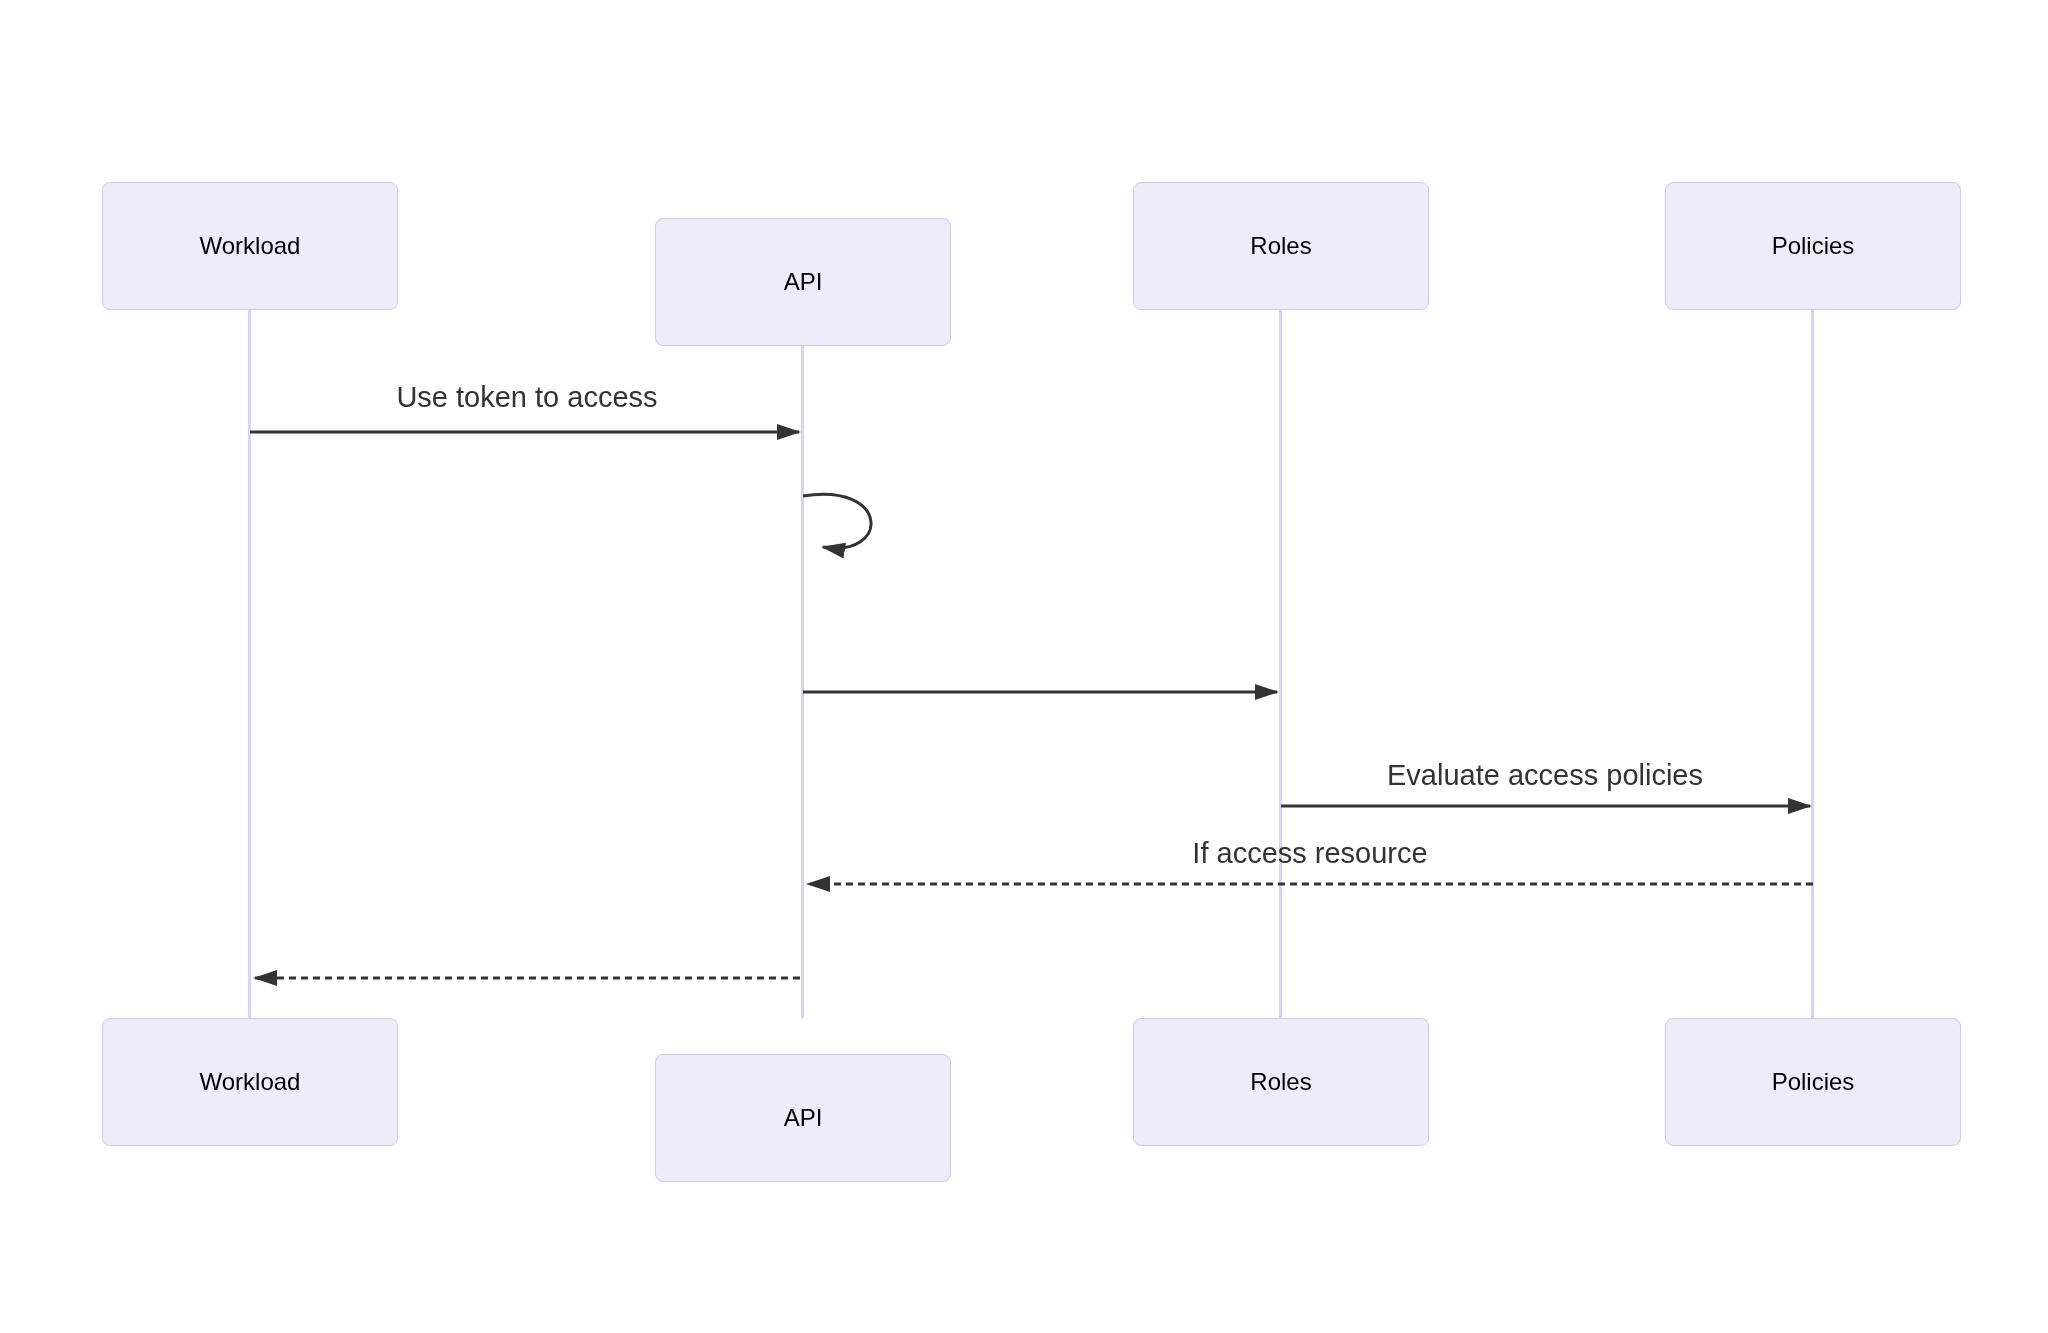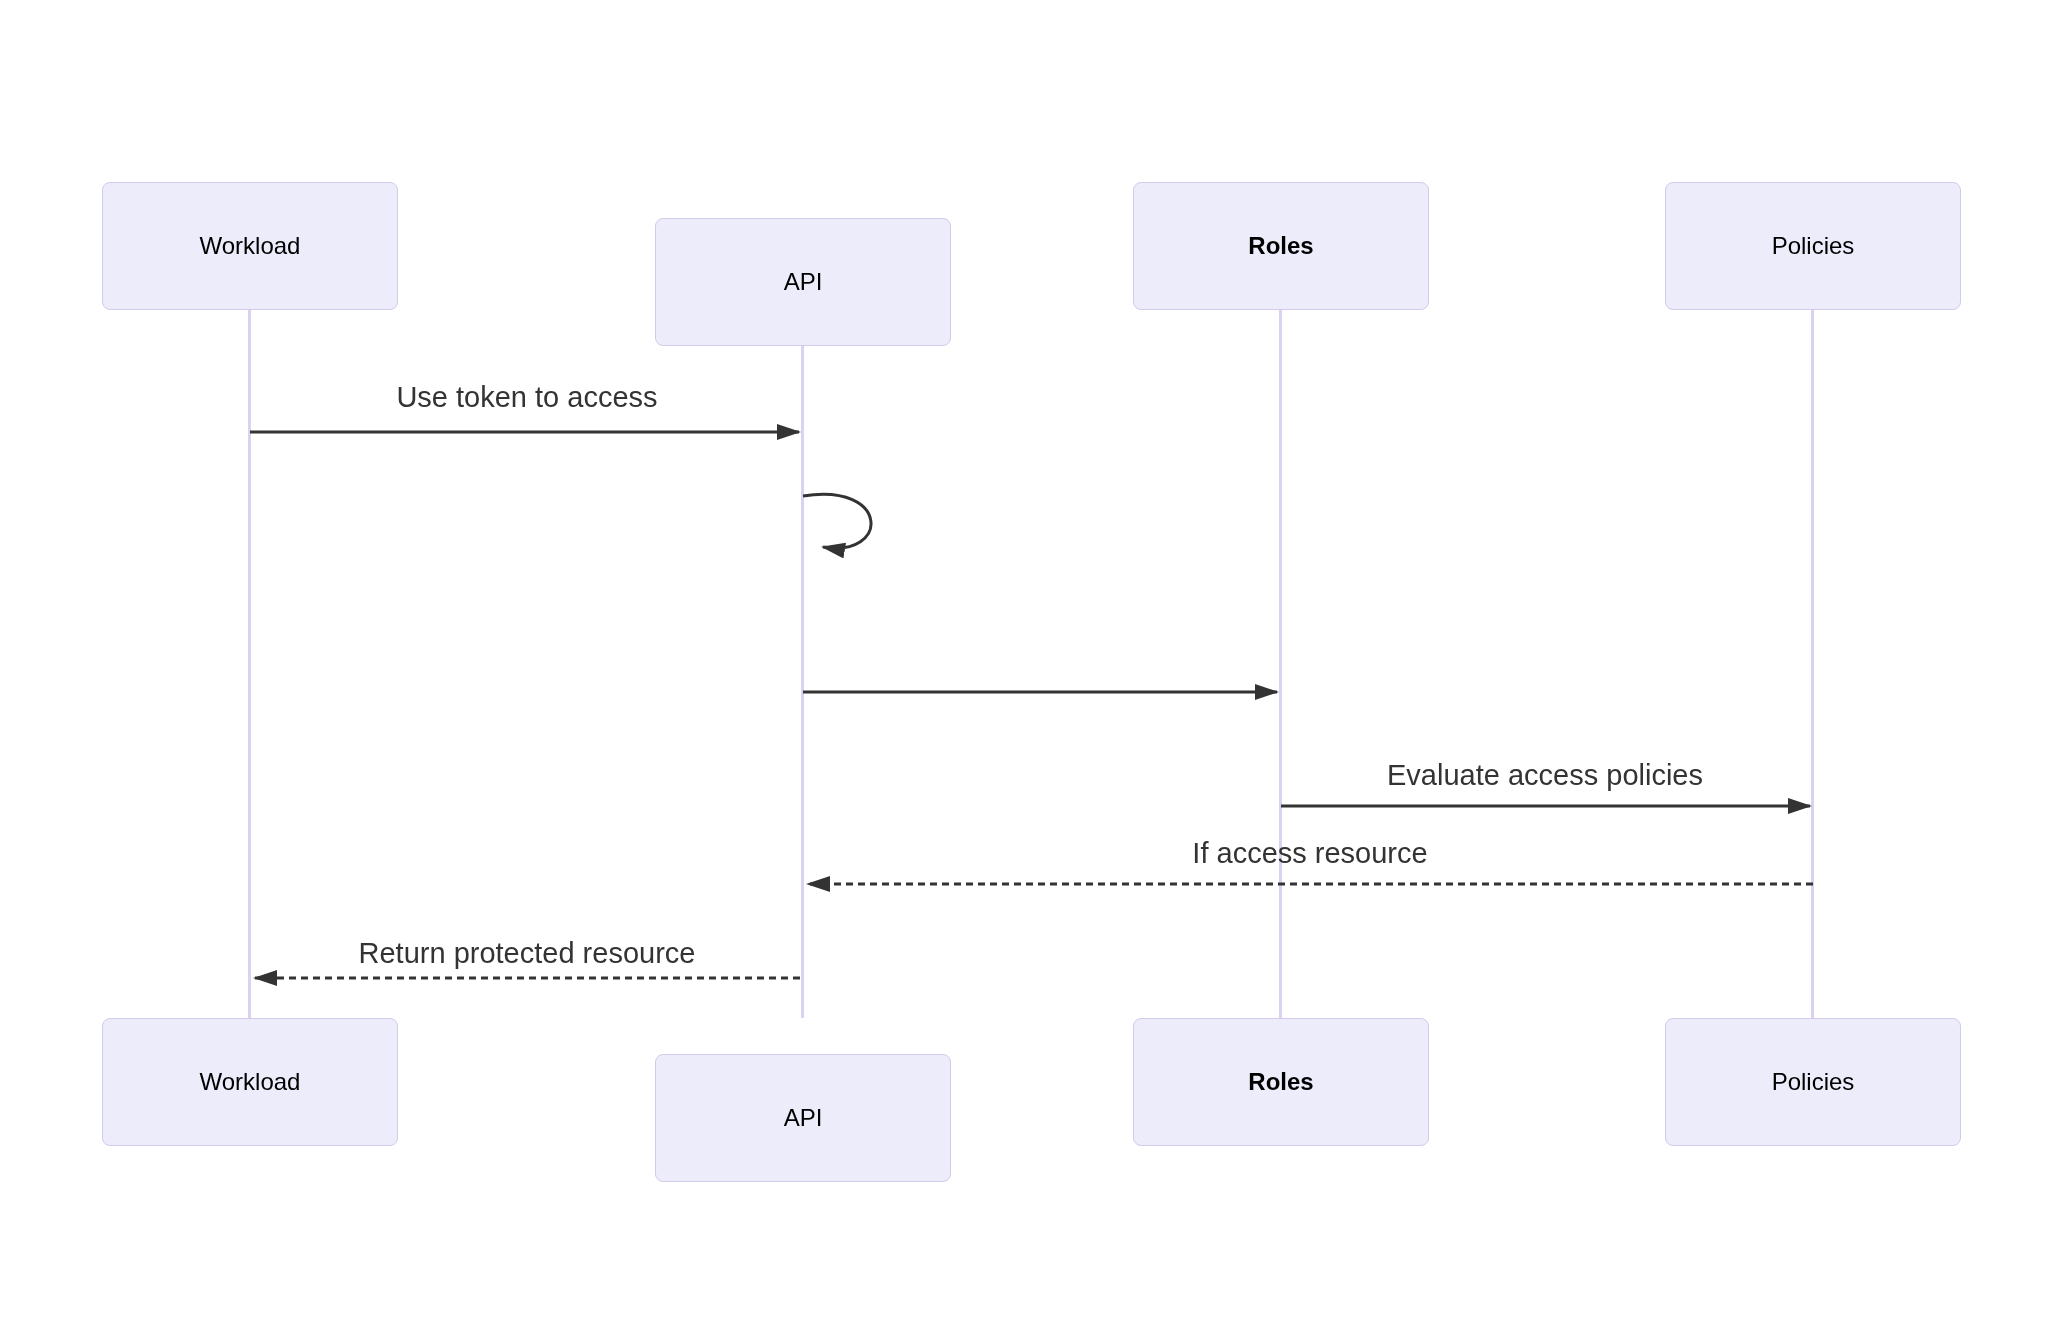--- a/index.html
+++ b/index.html
@@ -19,21 +19,21 @@
   .lifeline{
     position:absolute;width:3px;top:310px;height:708px;background:#d9d2f0;
   }
   .msg-label{
     position:absolute;transform:translateX(-50%);
     font-size:29px;line-height:37px;color:#333333;
     white-space:nowrap;text-align:left;margin-top:17px;
   }
   .msg-label span{display:block;}
   
-  .x-workload{left:102px;}  .x-api{left:655px;margin-top:36px;}  .x-roles{left:1133px;font-weight:bold;}  .x-policies{left:1665px;}
+  .x-workload{left:102px;}  .x-api{left:655px;margin-top:36px;}  .x-roles{left:1133px;}  .x-policies{left:1665px;}
   .row-top{top:182px;}  .row-bottom{top:1018px;}
   .ll-workload{left:248px;} .ll-api{left:801px;} .ll-roles{left:1279px;} .ll-policies{left:1811px;}
   .m1{left:527px;top:362px;}
   .m2{left:803px;top:440px;}
   .m3{left:1042px;top:598px;}
   .m4{left:1545px;top:740px;}
   .m5{left:1310px;top:818px;}
   .m6{left:527px;top:918px;}
 </style>
 </head>
@@ -82,15 +82,14 @@
   <div class="actor-box x-roles row-bottom">
     <span>Roles</span>
   </div>
   <div class="actor-box x-policies row-bottom">
     <span>Policies</span>
   </div>
 
   <div class="msg-label m1">Use token to access</div>
   <div class="msg-label m4">Evaluate access policies</div>
   <div class="msg-label m5">If access resource</div>
-  <div class="msg-label m6">Return protected resource</div>
 
 </div>
 
 </body></html>

